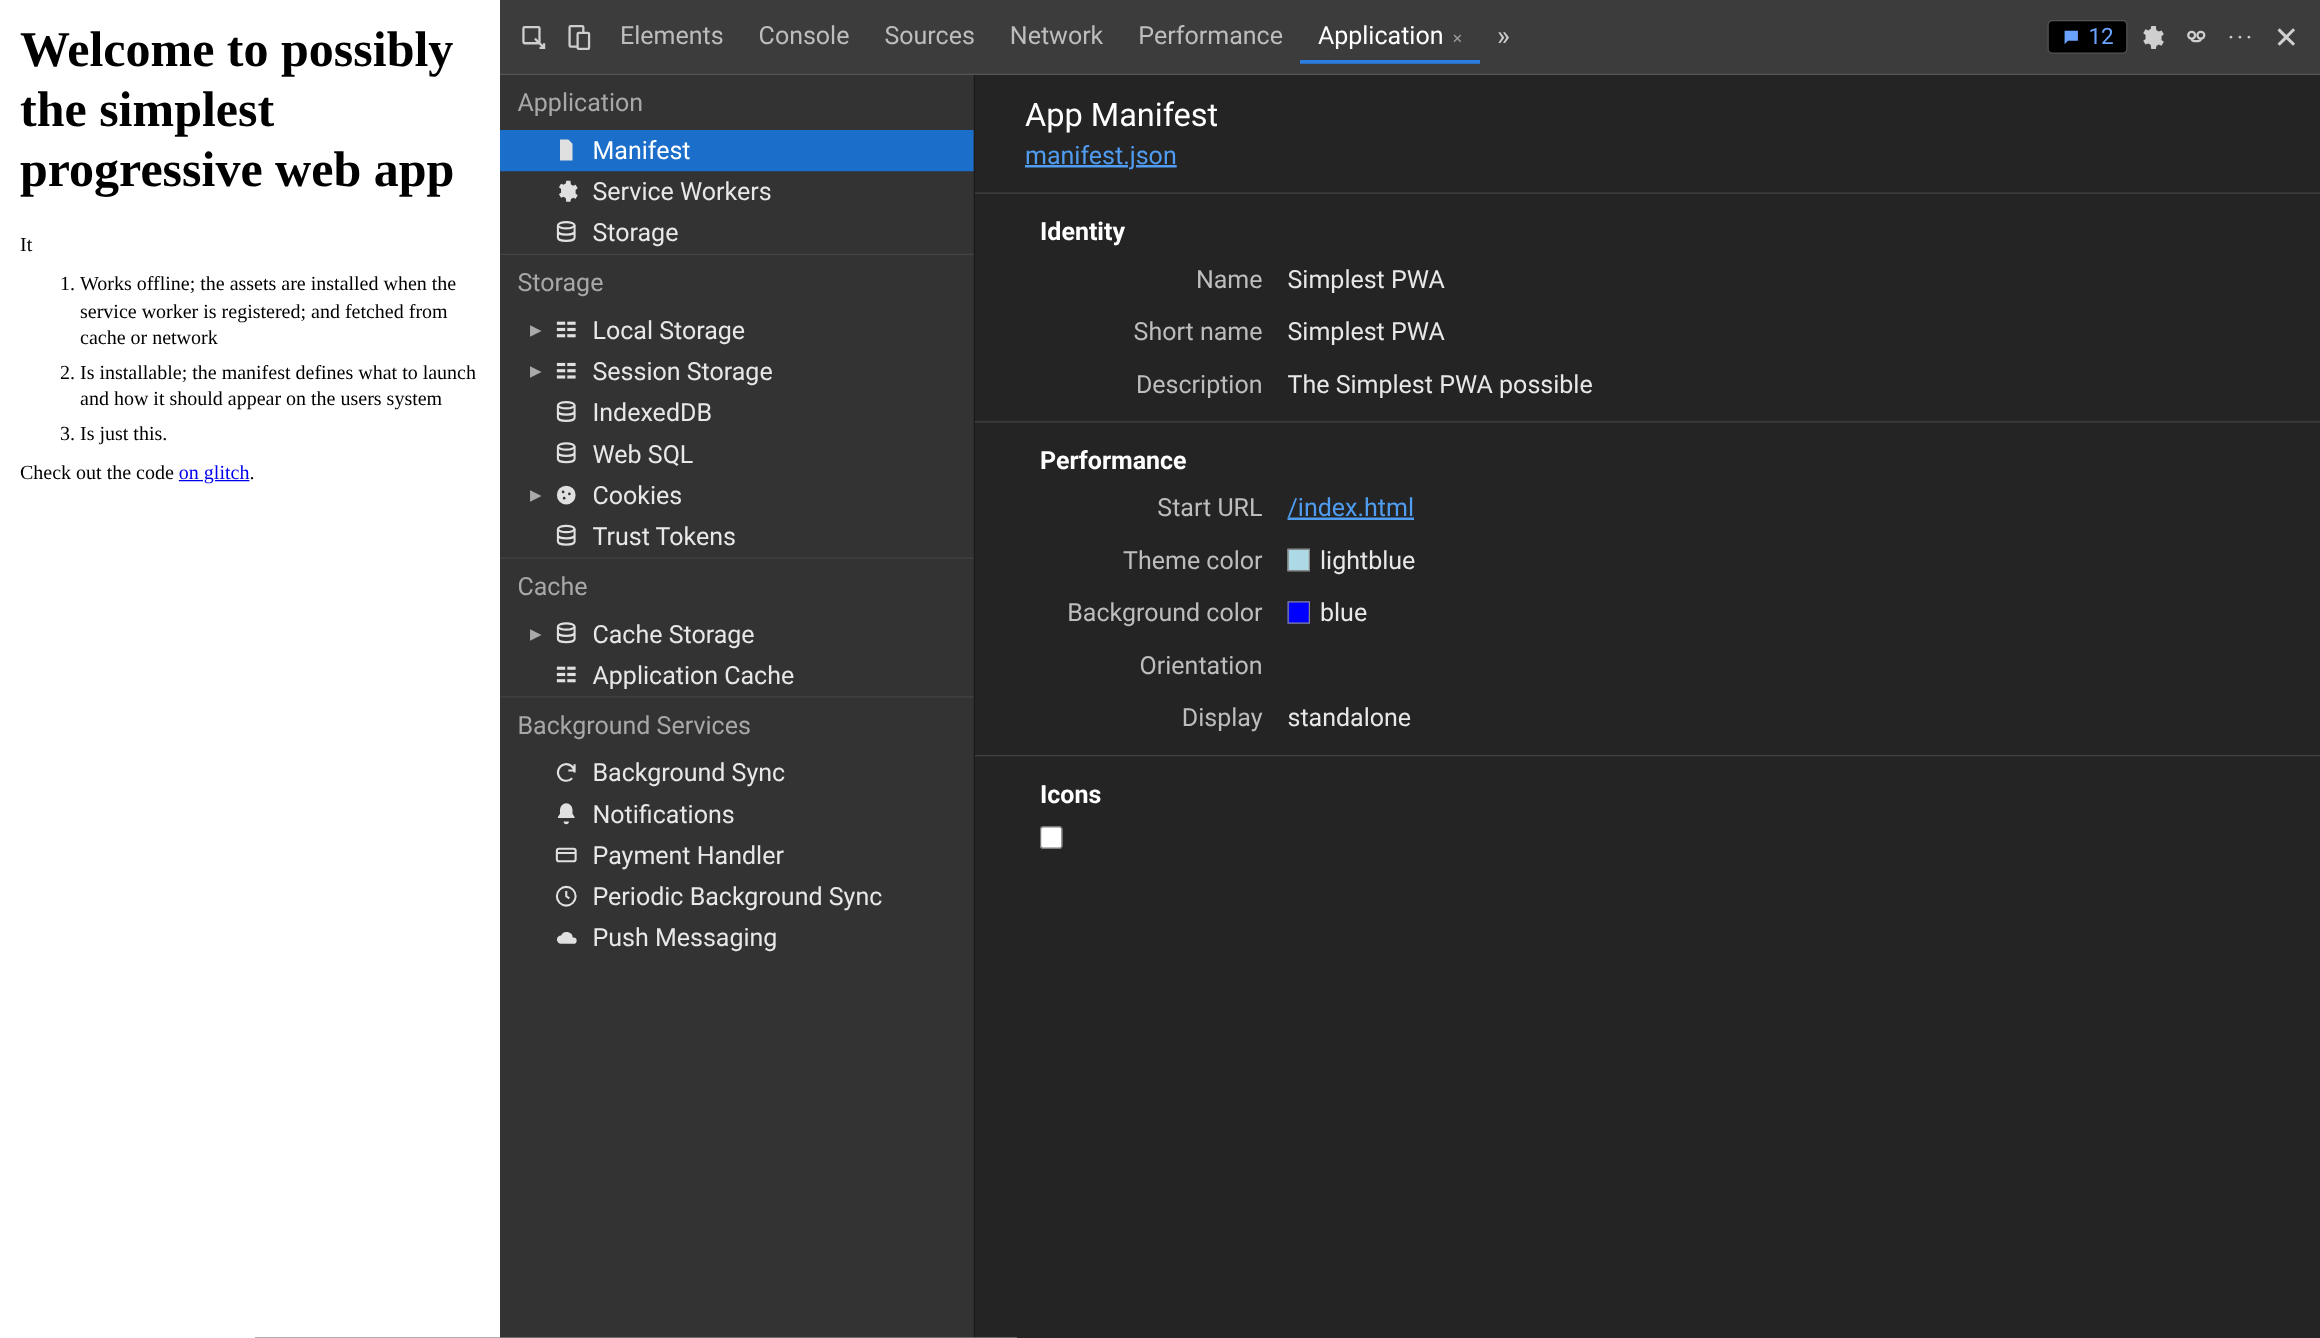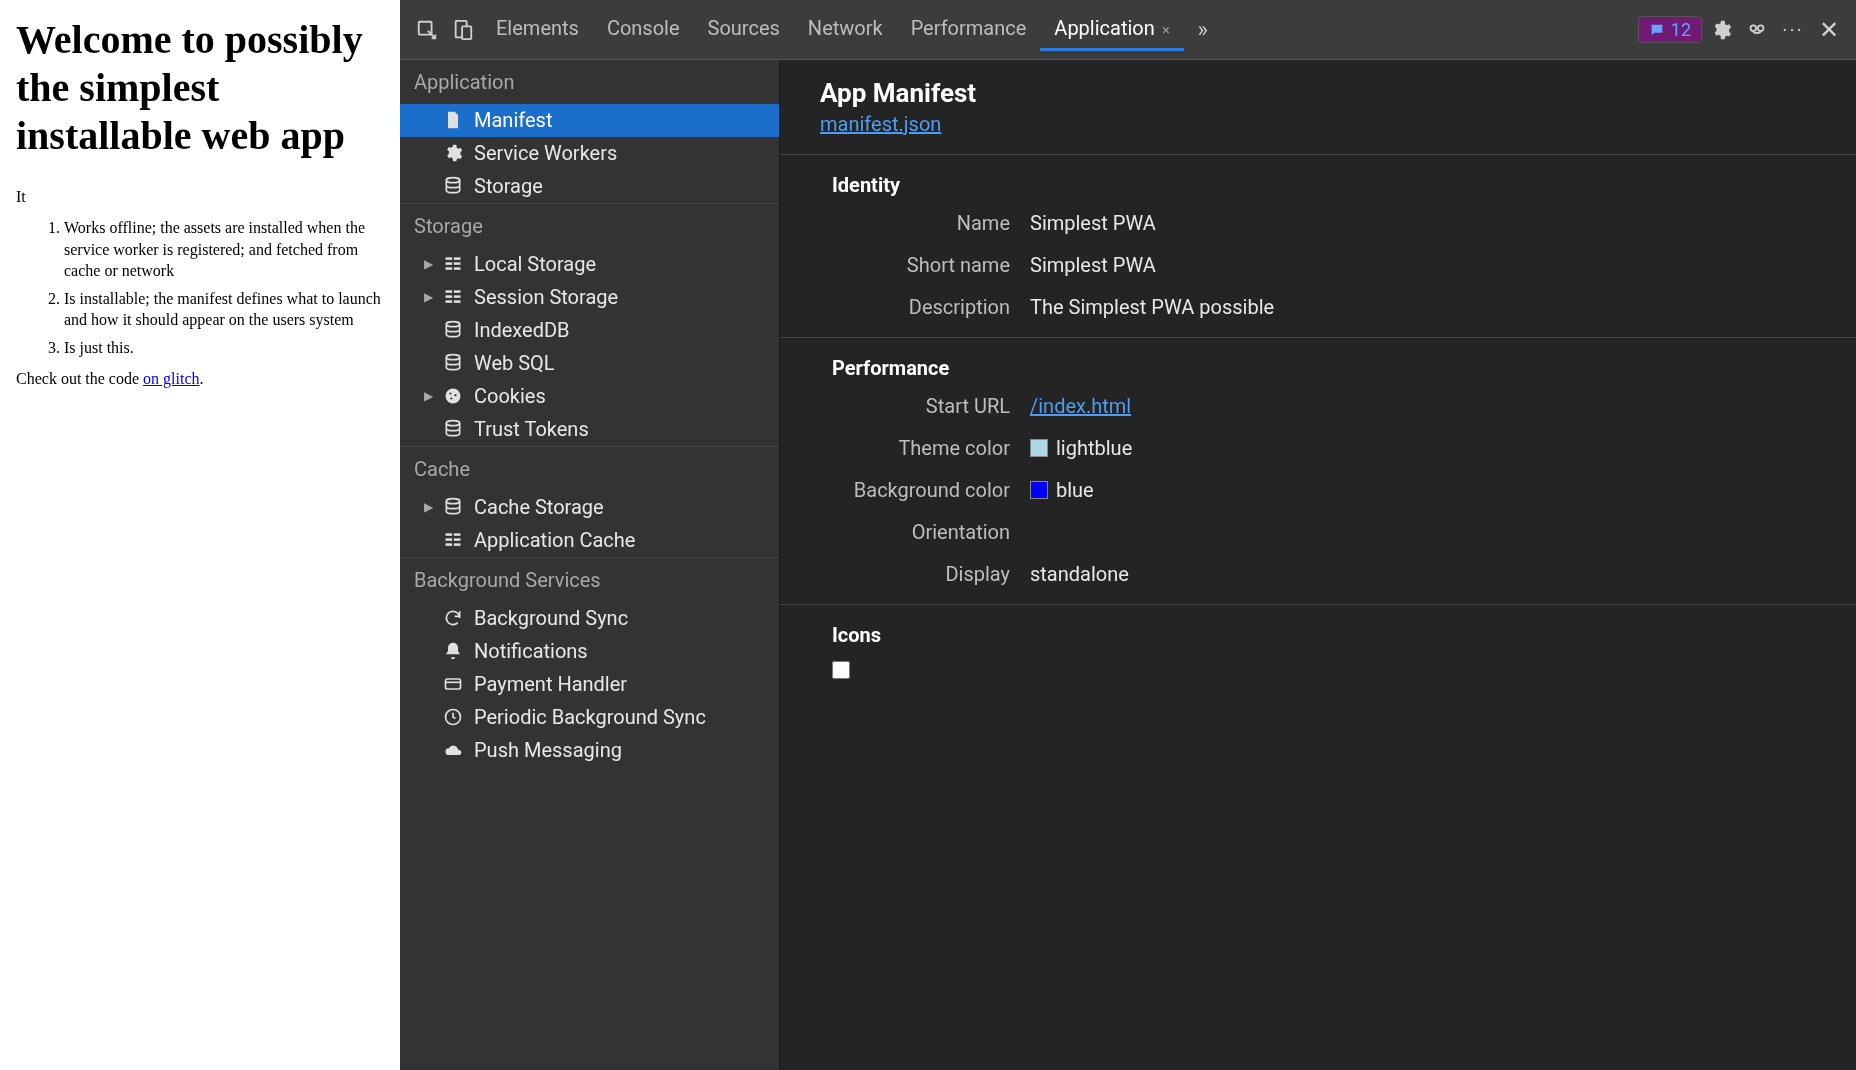--- a/index.html
+++ b/index.html
@@ -54,21 +54,21 @@
   cursor: pointer;
   border-bottom: 3px solid transparent;
 }
 .dt-tabs .tabbtn.active {
   color: #fff;
   border-bottom: 3px solid #2a7de1;
 }
 .dt-tabs .ic { width: 34px; display:flex; justify-content:center; align-items:center; color:#cfcfcf; cursor:pointer; }
 .dt-tabs .spacer { flex: 1; }
 .dt-tabs .close-x { font-size: 14px; color:#999; margin-left:4px; }
-.issue-badge { background:#701a75; border:1px solid #555; border-radius:4px; padding:2px 10px; display:flex; align-items:center; gap:6px; color:#6aa3ff; font-size:18px; }
+.issue-badge { background:#000000; border:1px solid #555; border-radius:4px; padding:2px 10px; display:flex; align-items:center; gap:6px; color:#6aa3ff; font-size:18px; }
 .dt-body { flex:1; display:flex; overflow:hidden; }
 .sidebar {
   width: 380px;
   background: #333333;
   overflow: auto;
   border-right: 1px solid #1a1a1a;
 }
 .sidebar .section-h {
   padding: 10px 14px;
   color: #a8a8a8;
@@ -91,38 +91,38 @@
 .sidebar li .tri.none { visibility:hidden; }
 .side-ic { width:22px; height:22px; display:inline-flex; align-items:center; justify-content:center; color:#e0e0e0; }
 
 .main {
   flex:1;
   background:#242424;
   overflow:auto;
   color:#e8e8e8;
 }
 .main-inner { padding: 18px 40px 40px 40px; }
-.main h2 { font-size: 26px; font-weight:700; color:#fff; margin-bottom: 4px; }
+.main h2 { font-size: 26px; font-weight:400; color:#fff; margin-bottom: 4px; }
 .main .mlink { color:#4f9cf0; text-decoration: underline; font-size:20px; }
 .main .divider { border-top:1px solid #444; margin: 18px -40px; }
 .main .sect-title { font-size:20px; font-weight:bold; color:#fff; margin: 8px 0 14px 12px; }
 .main .row { display:flex; align-items:center; margin-bottom: 18px; font-size:20px; }
 .main .row .k { width: 210px; text-align:right; color:#bdbdbd; padding-right: 20px; }
 .main .row .v { color:#e8e8e8; }
 .main .swatch { width:18px; height:18px; border:1px solid #888; display:inline-block; margin-right:8px; vertical-align:-2px; }
 .main .chkrow { display:flex; align-items:center; gap:14px; font-size:20px; margin-left:12px; margin-top:12px;}
 .main input[type=checkbox] { width:18px; height:18px; }
 
 svg { display:block; }
 </style>
 </head>
 <body>
 
 <div class="page-pane">
-  <h1>Welcome to possibly the simplest installable web app</h1>
+  <h1>Welcome to possibly the simplest progressive web app</h1>
   <p>It</p>
   <ol id="page-list">
       <li>Works offline; the assets are installed when the service worker is registered; and fetched from cache or network</li>
       <li>Is installable; the manifest defines what to launch and how it should appear on the users system</li>
       <li>Is just this.</li>
     </ol>
   <p>
     <span>Check out the code </span><a href="#">on glitch</a><span>.</span>
   </p>
 </div>

